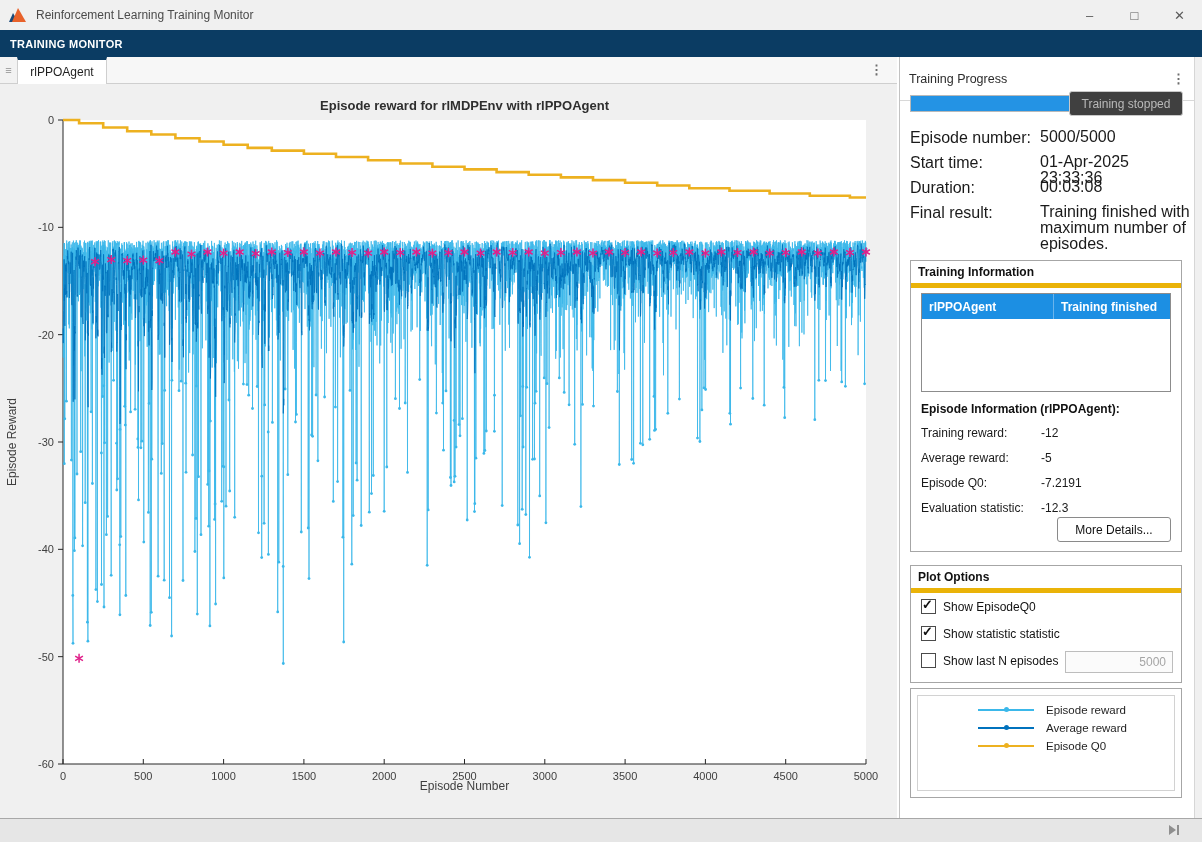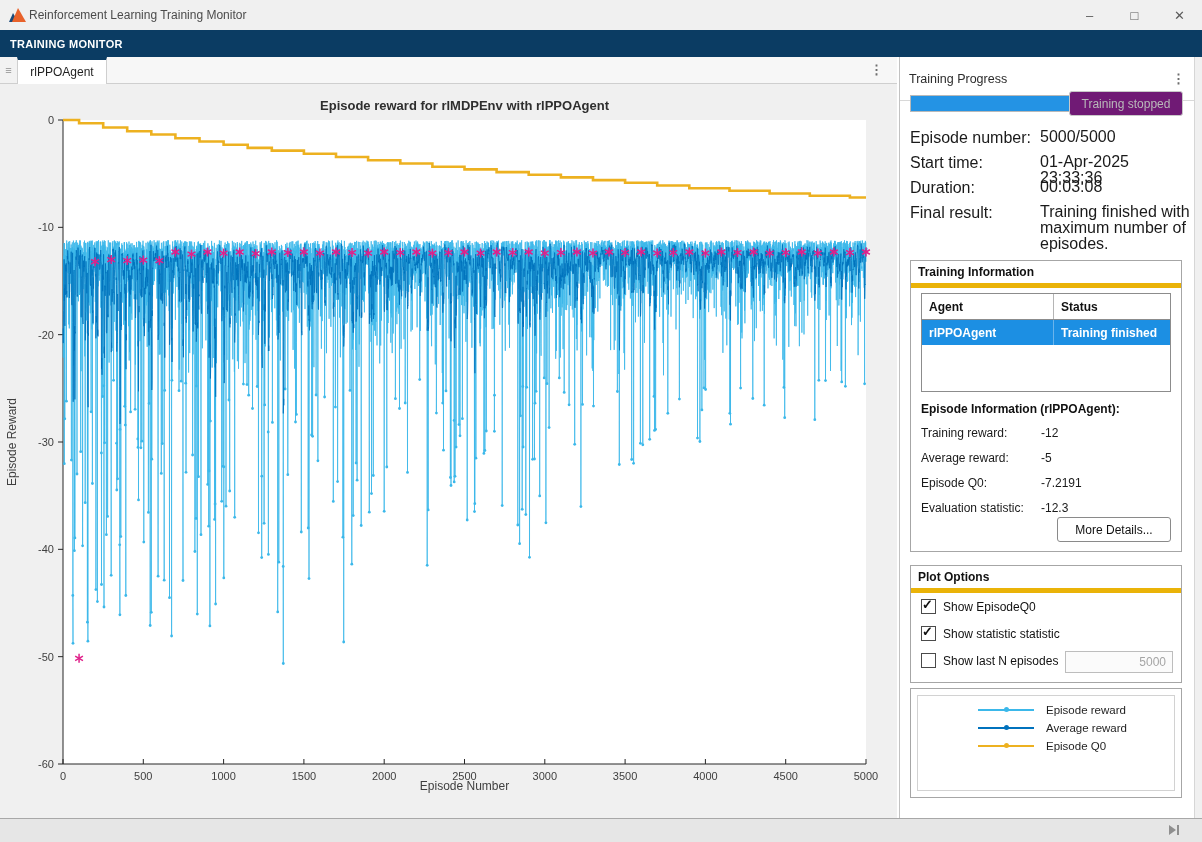--- a/index.html
+++ b/index.html
@@ -3,21 +3,21 @@
 <meta charset="utf-8">
 <style>
   html,body{margin:0;padding:0}
   body{width:1202px;height:842px;position:relative;font-family:"Liberation Sans",sans-serif;
        background:#fff;overflow:hidden;outline:1px solid #8f8f8f;outline-offset:-1px}
   
   .titlebar{position:absolute;left:0;top:0;width:100%;height:30px;background:#f0f0f0;display:flex;align-items:center}
   .logo{width:18px;height:16px;margin-left:9px;position:relative;flex:0 0 auto}
   .logo .tri-main{position:absolute;left:3px;top:1px;width:0;height:0;border-left:6px solid transparent;border-right:8px solid transparent;border-bottom:14px solid #e8622b}
   .logo .tri-side{position:absolute;left:0;top:6px;width:0;height:0;border-left:4px solid transparent;border-right:5px solid transparent;border-bottom:9px solid #1a4a7a}
-  .title-text{margin-left:2px;font-size:12px;color:#4b4b4b}
+  .title-text{margin-left:9px;font-size:12px;color:#4b4b4b}
   .win-controls{margin-left:auto;display:flex;height:100%}
   .win-btn{width:45px;height:100%;display:flex;align-items:center;justify-content:center;color:#5a5a5a;font-size:13px;cursor:default}
   
   .toolstrip{position:absolute;top:30px;left:0;width:100%;height:27px;color:#fff;font-size:11px;font-weight:bold;
              display:flex;align-items:center;padding-left:10px;letter-spacing:.3px;box-sizing:border-box}
   
   .tabbar{position:absolute;top:57px;left:0;width:897px;height:27px;background:#f7f7f7;border-bottom:1px solid #cfcfcf;box-sizing:border-box}
   .grip{position:absolute;left:0;top:0;width:17px;height:26px;background:#f2f2f2;border-right:1px solid #d5d5d5;
         color:#8f8f8f;font-size:11px;display:flex;align-items:center;justify-content:center}
   .doc-tab{position:absolute;left:17px;top:0;width:90px;height:27px;background:#fff;border-top:3px solid #0b3c63;
@@ -31,21 +31,21 @@
   #chart-svg .axis-label{font-size:12px}
   #chart-svg .chart-title{font-size:13px;font-weight:bold;fill:#2e2e2e}
   
   .right-region{position:absolute;left:899px;top:57px;width:295px;height:761px;background:#fff;border-left:1px solid #c2c2c2;box-sizing:border-box}
   .right-gutter{position:absolute;left:1194px;top:57px;width:8px;height:761px;background:#f0f0f0;border-left:1px solid #d6d6d6;box-sizing:border-box}
   .panel-header{height:27px;border-bottom:1px solid #d8d8d8;display:flex;align-items:center;padding:8px 9px;font-size:12.5px;color:#2b2b2b}
   .panel-menu{margin-left:auto;color:#6e6e6e;font-size:13px;font-weight:bold}
   .progress-track{position:absolute;left:10px;top:38px;width:160px;height:15px;border:1px solid #b9b9b9;background:#fff}
   .progress-fill{height:100%;width:0}
   .stopped-btn{position:absolute;right:11px;top:34px;width:112px;height:23px;border:1px solid #c9c9c9;border-radius:3px;
-               background:#701a75;color:#b9b9b9;font-size:12px;display:flex;align-items:center;justify-content:center}
+               background:#404040;color:#b9b9b9;font-size:12px;display:flex;align-items:center;justify-content:center}
   .info-row{position:absolute;left:10px;right:12px;font-size:16px;color:#1a1a1a}
   .info-value{position:absolute;left:130px;top:0;width:152px;line-height:16px}
   .box{position:absolute;left:10px;right:12px;border:1px solid #a6a6a6}
   .box-title{height:22px;border-bottom:5px solid #eab308;font-weight:bold;font-size:12px;color:#111;
              display:flex;align-items:center;padding-left:7px}
   .agent-table{position:absolute;left:10px;right:10px;top:32px;height:97px;border:1px solid #8c8c8c;font-size:12px;background:#fff}
   .t-row{display:flex;height:25px;align-items:stretch}
   .t-head{border-bottom:1px solid #8c8c8c;font-weight:bold;color:#111}
   .t-c1{width:132px;border-right:1px solid #b5b5b5;display:flex;align-items:center;padding-left:7px;box-sizing:border-box}
   .t-c2{flex:1;display:flex;align-items:center;padding-left:7px}
@@ -540,24 +540,20 @@
     <span class="info-value">00:03:08</span>
   </div>
   <div class="info-row" style="top:147px">
     <span>Final result:</span>
     <span class="info-value">Training finished with maximum number of episodes.</span>
   </div>
 
   <div class="box" style="top:203px;height:290px">
     <div class="box-title">Training Information</div>
     <div class="agent-table">
-      <div class="t-row t-head">
-        <div class="t-c1">Agent</div>
-        <div class="t-c2">Status</div>
-      </div>
       <div class="t-row t-sel" style="background: rgb(28, 143, 227);">
         <div class="t-c1">rlPPOAgent</div>
         <div class="t-c2">Training finished</div>
       </div>
     </div>
     <div class="ep-info-title">Episode Information (rlPPOAgent):</div>
     <div class="ep-row" style="top:165px">
       <span>Training reward:</span>
       <span class="ep-value">-12</span>
     </div>

